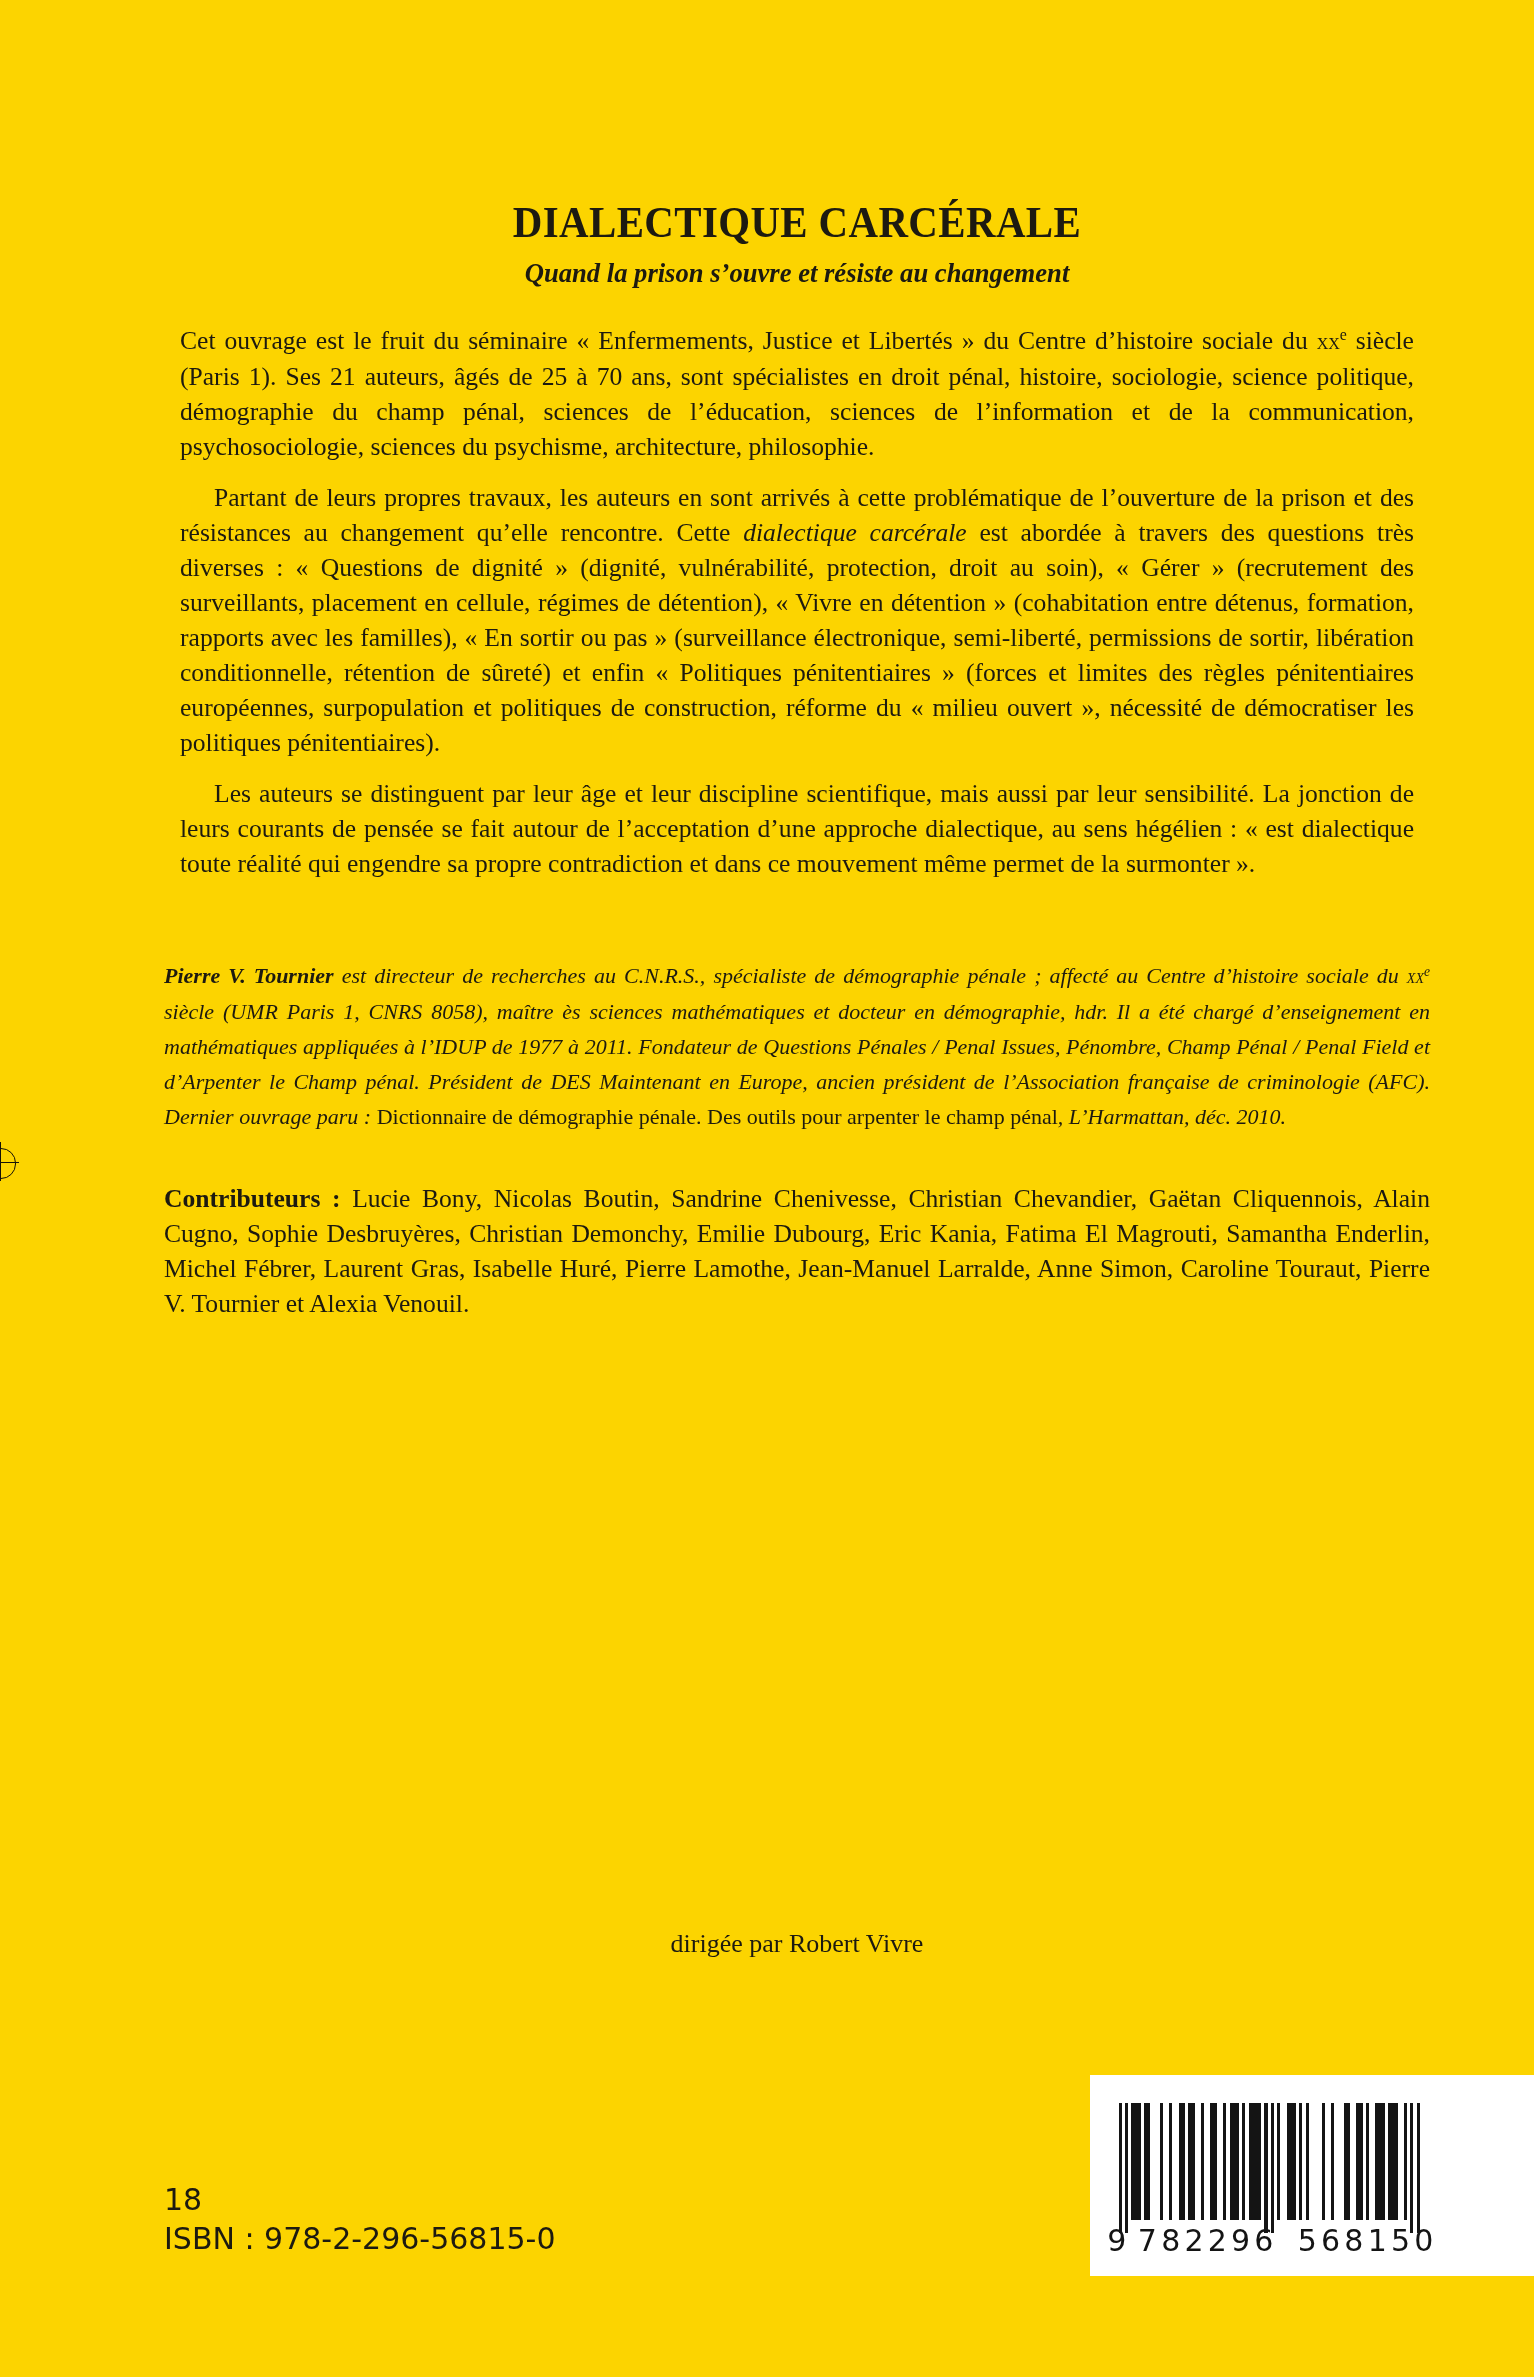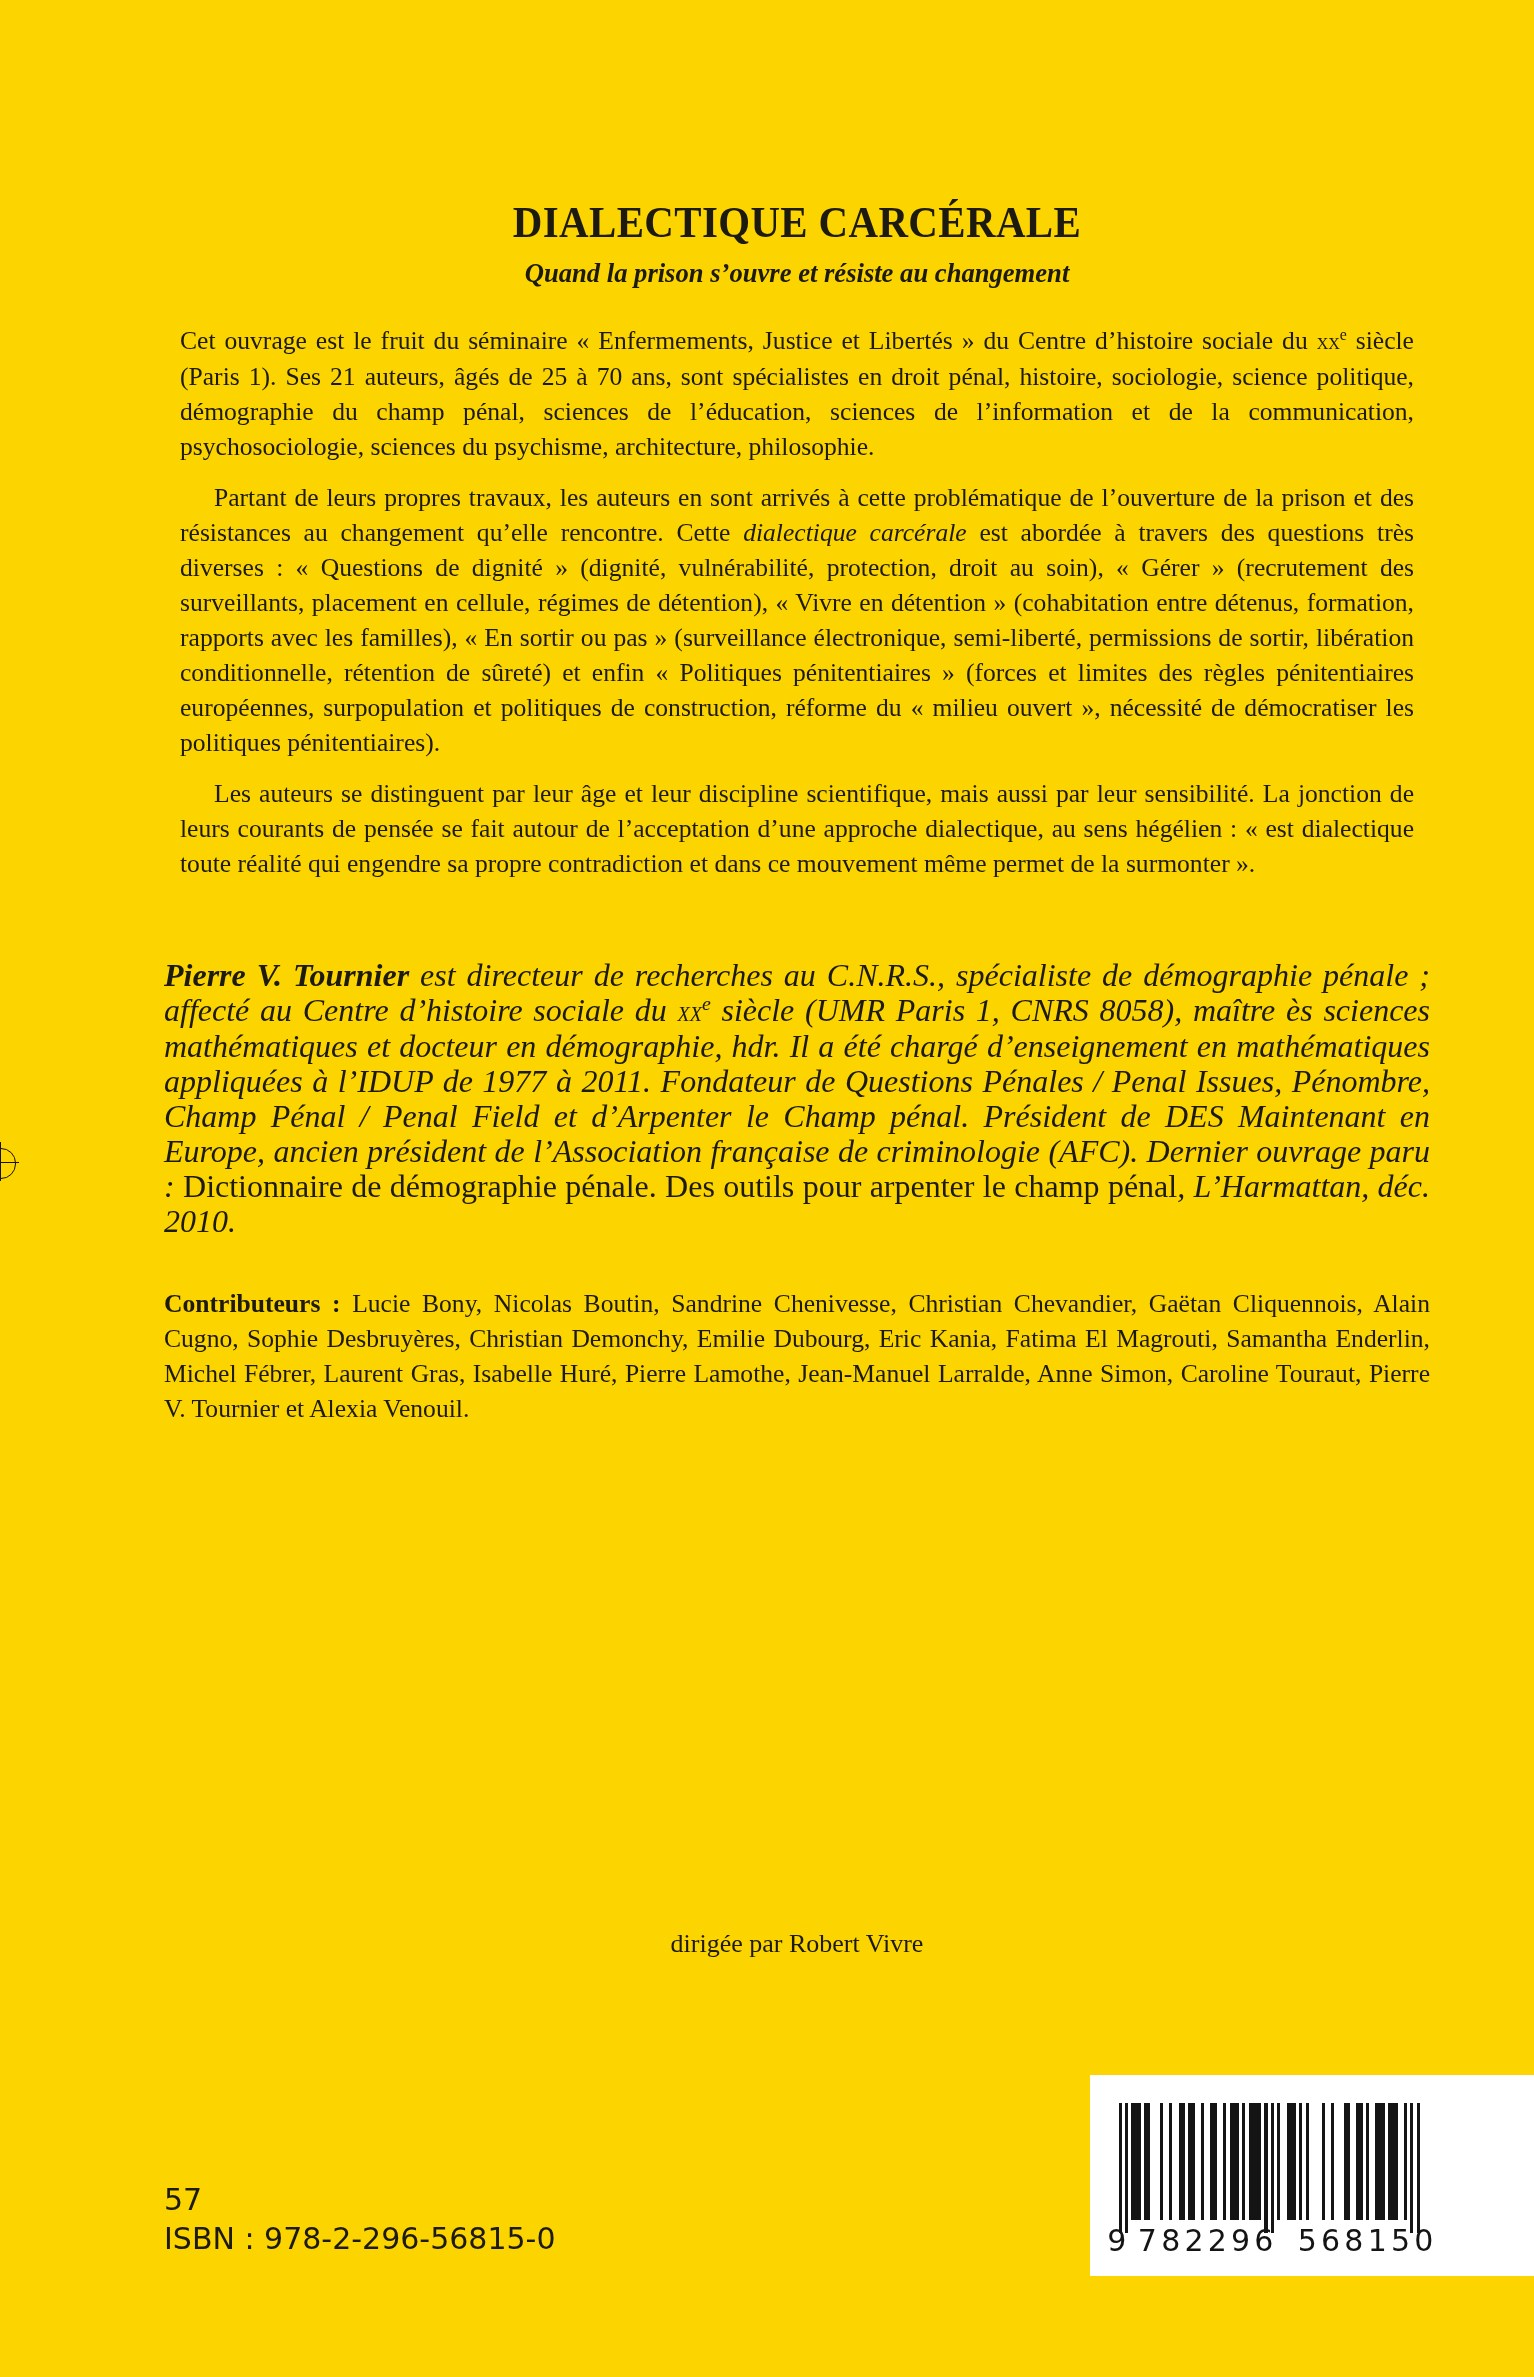--- a/index.html
+++ b/index.html
@@ -101,21 +101,21 @@
   sup.ord {
     font-size: 0.62em;
     vertical-align: 0.55em;
     line-height: 0;
   }
   em.it { font-style: italic; }
 
   
   .bio {
     margin-top: 77px;
-    font-size: 32px;
+    font-size: 22px;
     line-height: 35px;
     font-style: italic;
     text-align: justify;
   }
   .bio p { margin: 0; }
   .bio b {
     font-weight: bold;
     font-style: italic;
   }
   .bio .roman {
@@ -343,18 +343,18 @@
         </div>
       <div class="bc-digits">
         <span class="d1">9</span>
         <span class="g1">782296</span>
         <span class="g2">568150</span>
       </div>
     </div>
   </div>
 
   <div class="isbn-block">
-    <div>57</div>
+    <div>18</div>
     <div>ISBN : 978-2-296-56815-0</div>
   </div>
 
 </div>
 
 
 </body></html>

